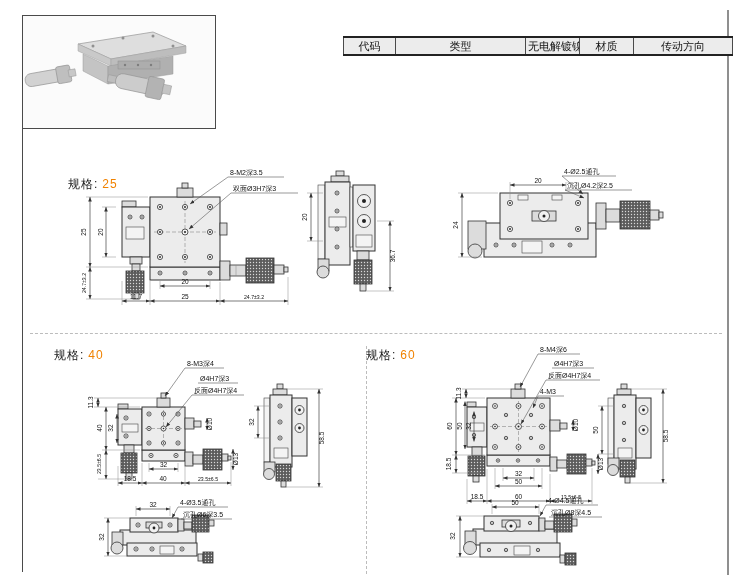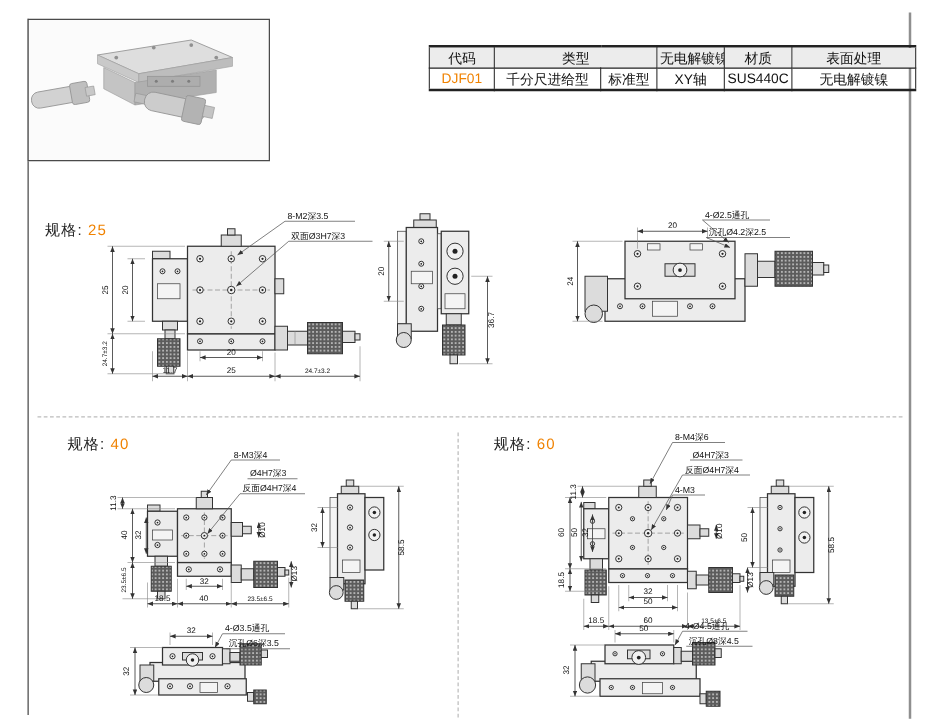--- a/index.html
+++ b/index.html
@@ -77,40 +77,32 @@
         <col style="width:54px">
         <col style="width:54px">
         <col style="width:99px">
       </colgroup>
     <tbody>
         <tr class="hd">
       <th>代码</th>
       <th colspan="2">类型</th>
       <th>无电解镀镍</th>
       <th>材质</th>
-      <th>表面处理</th>
-    </tr>
-    <tr>
-      <td class="code-cell">DJF01</td>
-      <td>千分尺进给型</td>
-      <td>标准型</td>
-      <td>XY轴</td>
-      <td>SUS440C</td>
-      <td>无电解镀镍</td>
+      <th>传动方向</th>
     </tr>
   </tbody>
     </table>
 
-  <div class="seclabel" style="left:36px;top:176px">
+  <div class="seclabel" style="left:68px;top:176px">
     <span>规格:</span><span class="num">25</span>
   </div>
   <div class="seclabel" style="left:54px;top:347px">
     <span>规格:</span><span class="num">40</span>
   </div>
-  <div class="seclabel" style="left:395px;top:347px">
+  <div class="seclabel" style="left:366px;top:347px">
     <span>规格:</span><span class="num">60</span>
   </div>
 
   <div class="abs hsep"></div>
   <div class="abs vsep"></div>
 
   <svg class="drw" style="left:60px;top:165px" width="620" height="150" viewBox="0 0 620 150">
     <defs>
       <marker id="arA" markerWidth="6" markerHeight="5" refX="4.5" refY="1.8" orient="auto-start-reverse" markerUnits="userSpaceOnUse">
           <path d="M0,0L4.5,1.8L0,3.6Z" fill="#333"></path>

